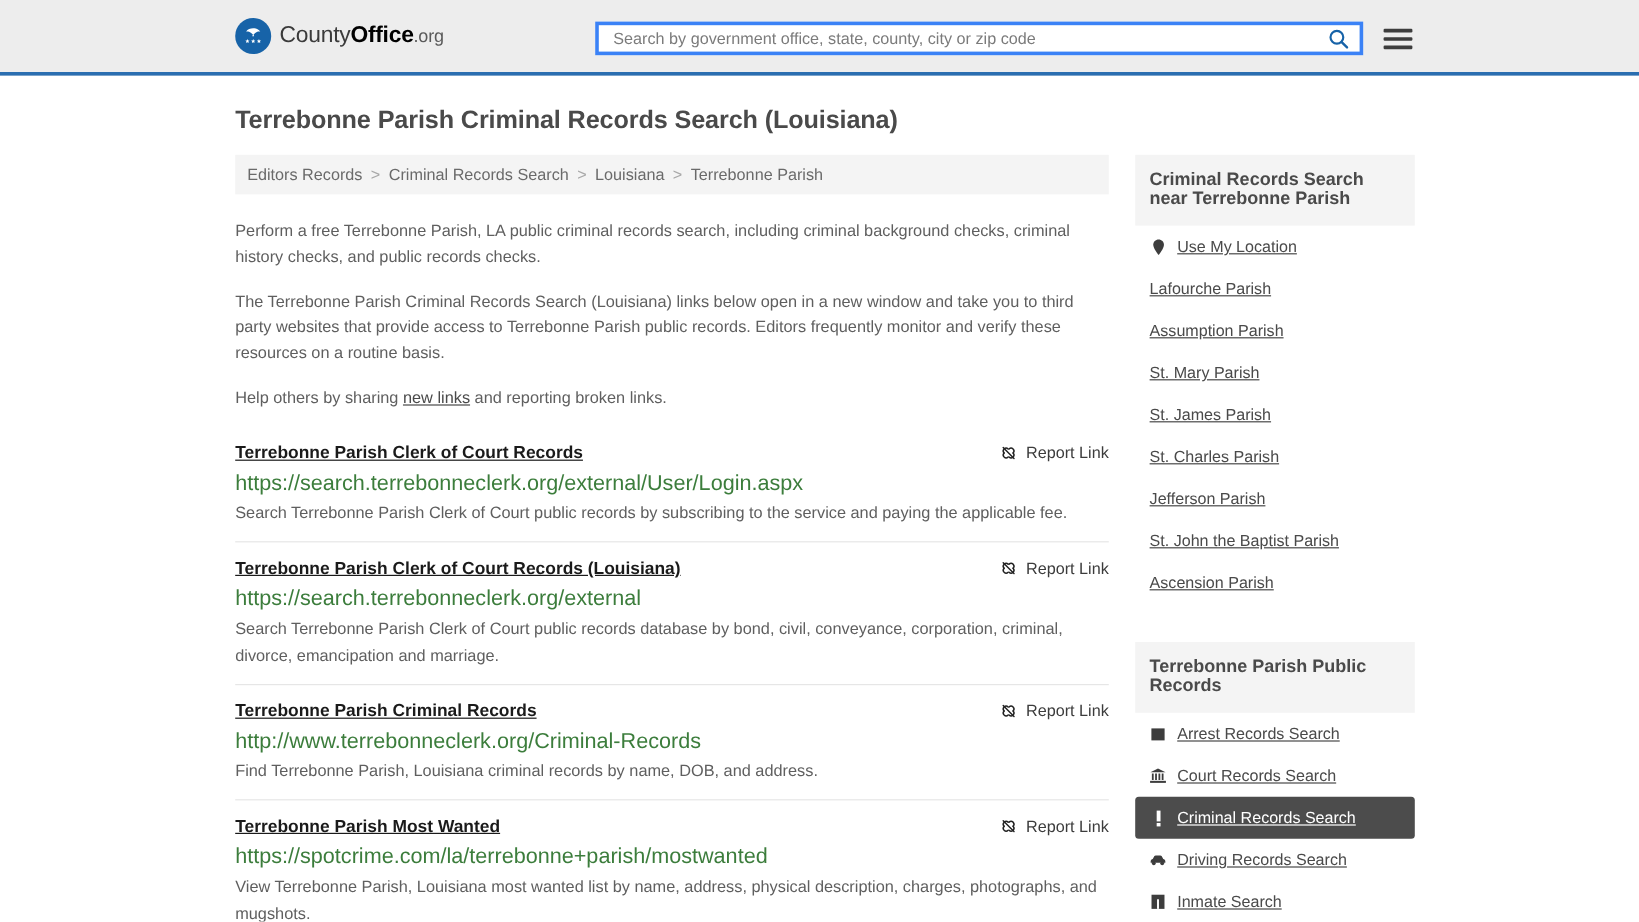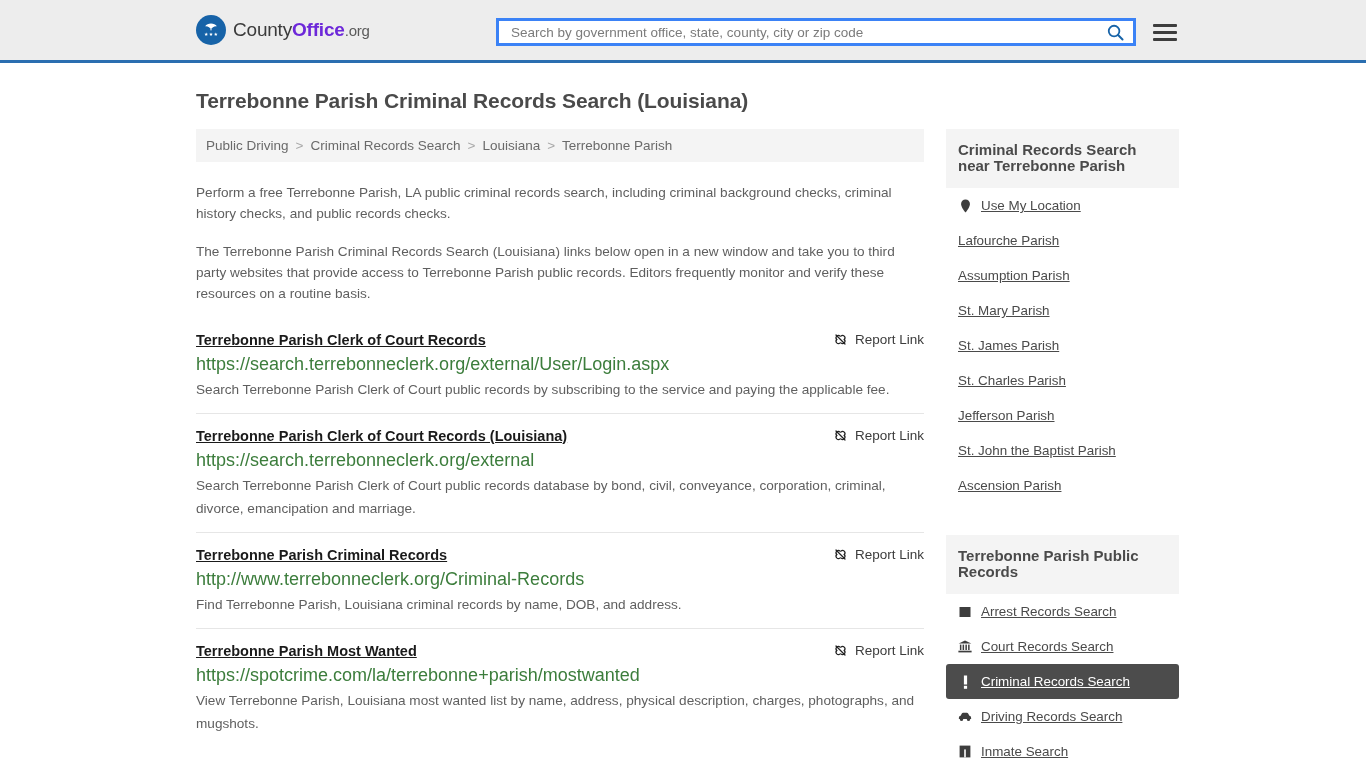--- a/index.html
+++ b/index.html
@@ -40,21 +40,21 @@
     justify-content: center;
   }
   .logo-mark svg { display:block; }
   .logo-text {
     font-size: 19px;
     letter-spacing: -0.2px;
     color: #3b3b3b;
     font-family: "Liberation Sans", sans-serif;
     white-space: nowrap;
   }
-  .logo-text .bold-blue { color: #6d28d9; font-weight: bold; }
+  .logo-text .bold-blue { color: #000000; font-weight: bold; }
   .logo-text .county { color: #3b3b3b; }
   .logo-text .org { color: #5a5a5a; font-size: 15px; }
 
   .search-area {
     position: absolute;
     left: 496px;
     top: 18px;
     display: flex;
     align-items: center;
   }
@@ -259,32 +259,33 @@
 </div>
 
 <div class="page">
   <h1 class="page-title">Terrebonne Parish Criminal Records Search (Louisiana)</h1>
 
   <div class="layout">
 
     <div class="main-col">
 
       <div class="breadcrumb">
-        <a href="#">Public Driving</a>
+        <a href="#">Editors Records</a>
         <span class="sep">&gt;</span>
         <a href="#">Criminal Records Search</a>
         <span class="sep">&gt;</span>
         <a href="#">Louisiana</a>
         <span class="sep">&gt;</span>
         <span class="current">Terrebonne Parish</span>
       </div>
 
       <div class="intro">
         <p>Perform a free Terrebonne Parish, LA public criminal records search, including criminal background checks, criminal history checks, and public records checks.</p>
         <p>The Terrebonne Parish Criminal Records Search (Louisiana) links below open in a new window and take you to third party websites that provide access to Terrebonne Parish public records. Editors frequently monitor and verify these resources on a routine basis.</p>
+        <p><span>Help others by sharing </span><a href="#">new links</a><span> and reporting broken links.</span></p>
       </div>
 
       <div class="listings">
 
         <div class="listing">
           <div class="listing-head">
             <a class="listing-title" href="#">Terrebonne Parish Clerk of Court Records</a>
             <div class="report-link">
               <svg width="15" height="15" viewBox="0 0 16 16">
                 <path d="M3.2 3.2 L12.8 12.8" stroke="#222" stroke-width="1.3" stroke-linecap="round"></path>

